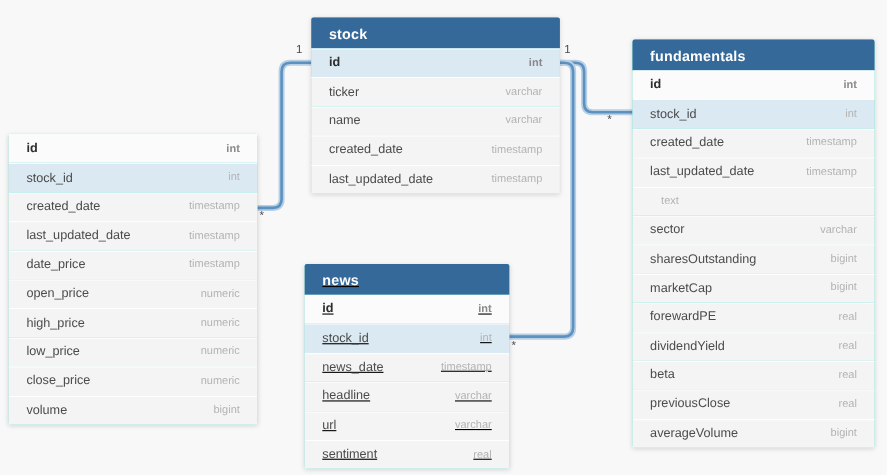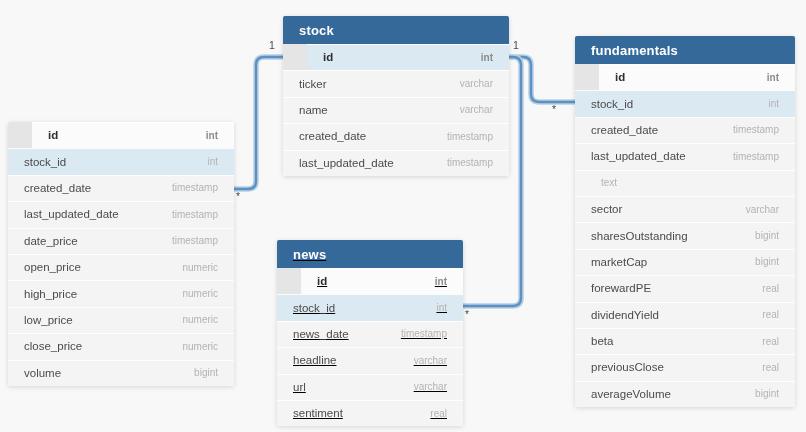--- a/index.html
+++ b/index.html
@@ -12,21 +12,21 @@
   }
   .wires{position:absolute;left:0;top:0;pointer-events:none;}
   .wires path{pointer-events:stroke;}
   .wire-casing{fill:none;stroke:var(--line-casing,#b7cfe4);stroke-width:5.5;stroke-linecap:round;}
   .wire-core{fill:none;stroke:var(--line,#5d91c0);stroke-width:2.4;stroke-linecap:round;}
 
   .db-table{
     position:absolute;
     box-shadow:0 1px 5px rgba(0,0,0,.14);
     border-radius:2px;
-    background:#e5e5e5;
+    background:#5eead4;
   }
   .db-table .thead{
     height:28px;
     background:var(--header,#35699a);
     color:#ffffff;
     font-size:13px;font-weight:bold;
     display:flex;align-items:center;
     padding:0 16px;
     border-radius:2px 2px 0 0;
     letter-spacing:.2px;
@@ -34,21 +34,21 @@
   .row{
     height:26.4px;
     display:flex;align-items:center;justify-content:space-between;
     padding:0 16px;
     background:#f4f4f5;
     box-shadow:inset 0 1px 0 rgba(255,255,255,.85);
     box-sizing:border-box;
   }
   .row .cname{font-size:11.5px;color:#4b4b4b;white-space:nowrap;}
   .row .ctype{font-size:10px;color:#b3b3b3;white-space:nowrap;padding-left:10px;}
-  .row.pk{background:#fbfbfc;margin-left:24px;}
+  .row.pk{background:#fbfbfc;}
   .row.pk .cname{font-weight:bold;color:#2e2e2e;}
   .row.pk .ctype{font-weight:bold;color:#8a8a8a;}
   .row.hl{background:var(--hl,#dbe9f3);}
 
   #t-price{left:8px;top:122px;width:226px;}
   #t-stock{left:283px;top:16px;width:226px;}
   #t-news{left:277px;top:240px;width:186px;text-decoration:underline;}
   #t-fundamentals{left:575px;top:36px;width:220px;}
 
   .card-label{

